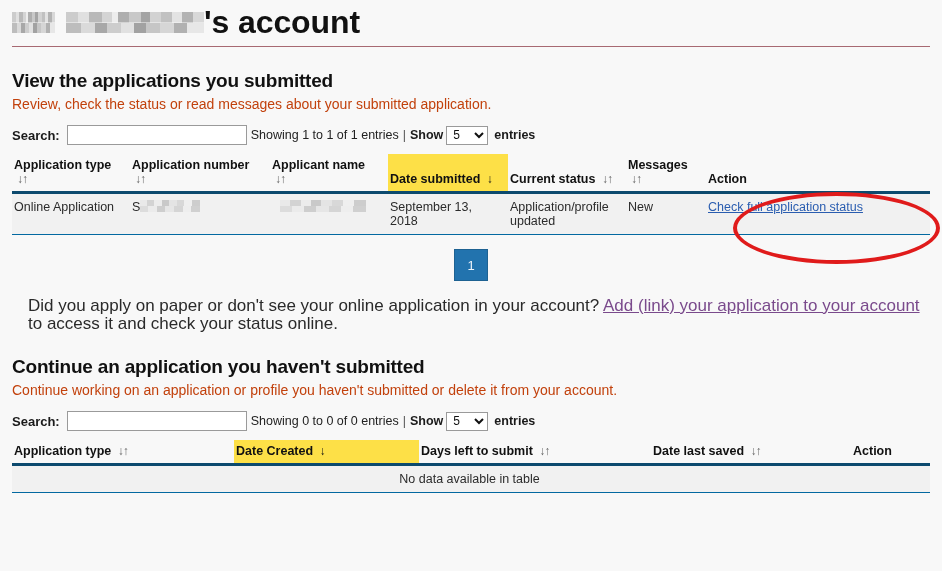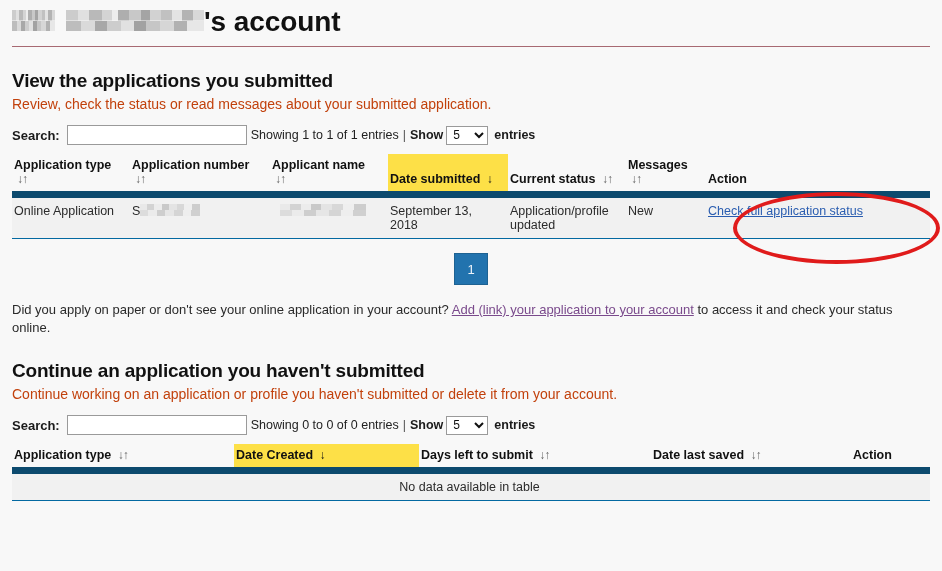--- a/index.html
+++ b/index.html
@@ -39,21 +39,21 @@
         #e0e0e0 40% 49%, #9b9b9b 49% 58%, #c2c2c2 58% 68%, #d4d4d4 68% 78%,
         #ababab 78% 88%, #e6e6e6 88% 100%);
     background-size: 100% 50%, 100% 50%;
     background-position: 0 0, 0 100%;
     background-repeat: no-repeat;
     opacity: .92;
   }
   .redact.first  { width: 43px; margin-right: 11px; }
   .redact.last   { width: 138px; }
   .acct-title {
-    font-size: 28px;
+    font-size: 32px;
     font-weight: bold;
     letter-spacing: -.1px;
     color: #111;
     line-height: 28px;
   }
   .title-rule {
     margin: 10px 0 0 0;
     border: 0;
     border-top: 1px solid #8c3a46;
     width: 100%;
@@ -113,21 +113,21 @@
     margin-top: 9px;
     font-size: 12.5px;
   }
   table.dt th {
     text-align: left;
     vertical-align: bottom;
     font-weight: bold;
     font-size: 12.5px;
     color: #111;
     padding: 4px 5px 5px 2px;
-    border-bottom: 7px solid #0c4a6e;
+    border-bottom: 3px solid #0c4a6e;
     background: transparent;
   }
   table.dt th.sorted { background: #fde047; }
   table.dt td {
     padding: 6px 5px 6px 2px;
     vertical-align: top;
     color: #2b2b2b;
     background: #f1f1f1;
     border-bottom: 1px solid #0369a1;
     font-size: 12.5px;
@@ -177,23 +177,23 @@
     background: #2273ae;
     color: #eef4fa;
     border: 1px solid #1e6292;
     display: flex; align-items: center; justify-content: center;
     font-size: 13px;
     cursor: pointer;
   }
 
   
   p.paper-note {
-    font-size: 13px;
+    font-size: 17px;
     color: #2a2a2a;
-    margin: 16px 0 0 0;
+    margin: 16px 0 0 16px;
     line-height: 18px;
   }
   a.visited-link {
     color: #7a4a8c;
     text-decoration: underline;
   }
 
   
   td.empty-cell {
     text-align: center;

